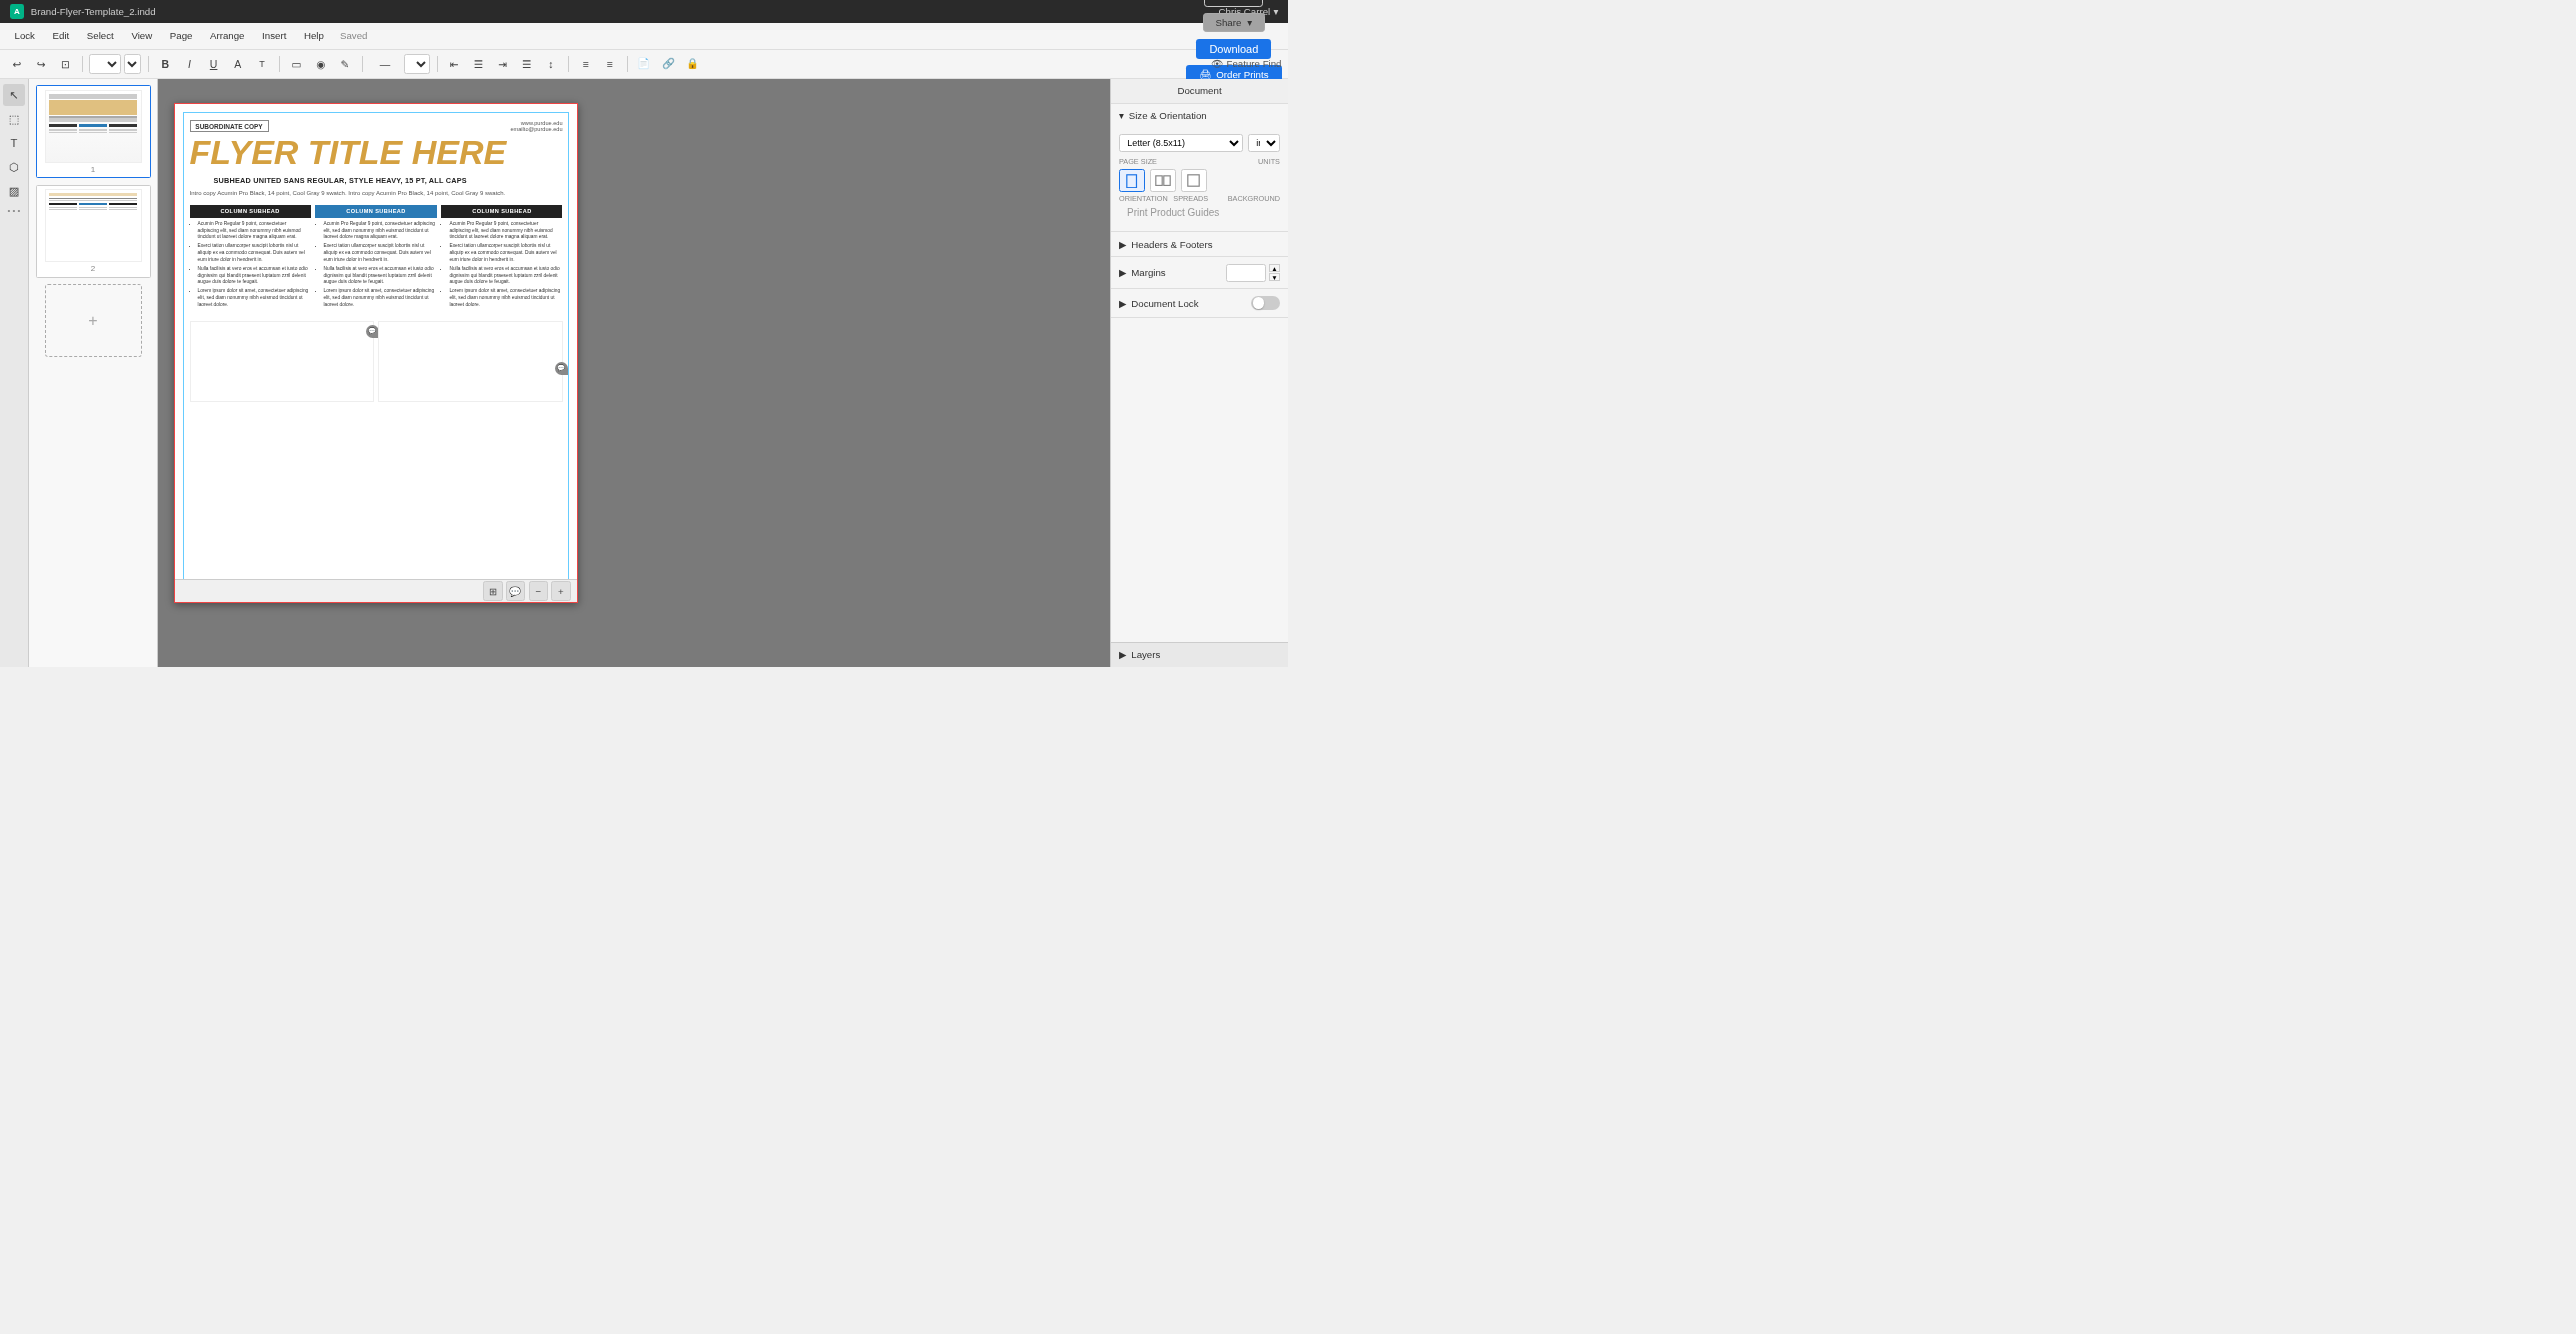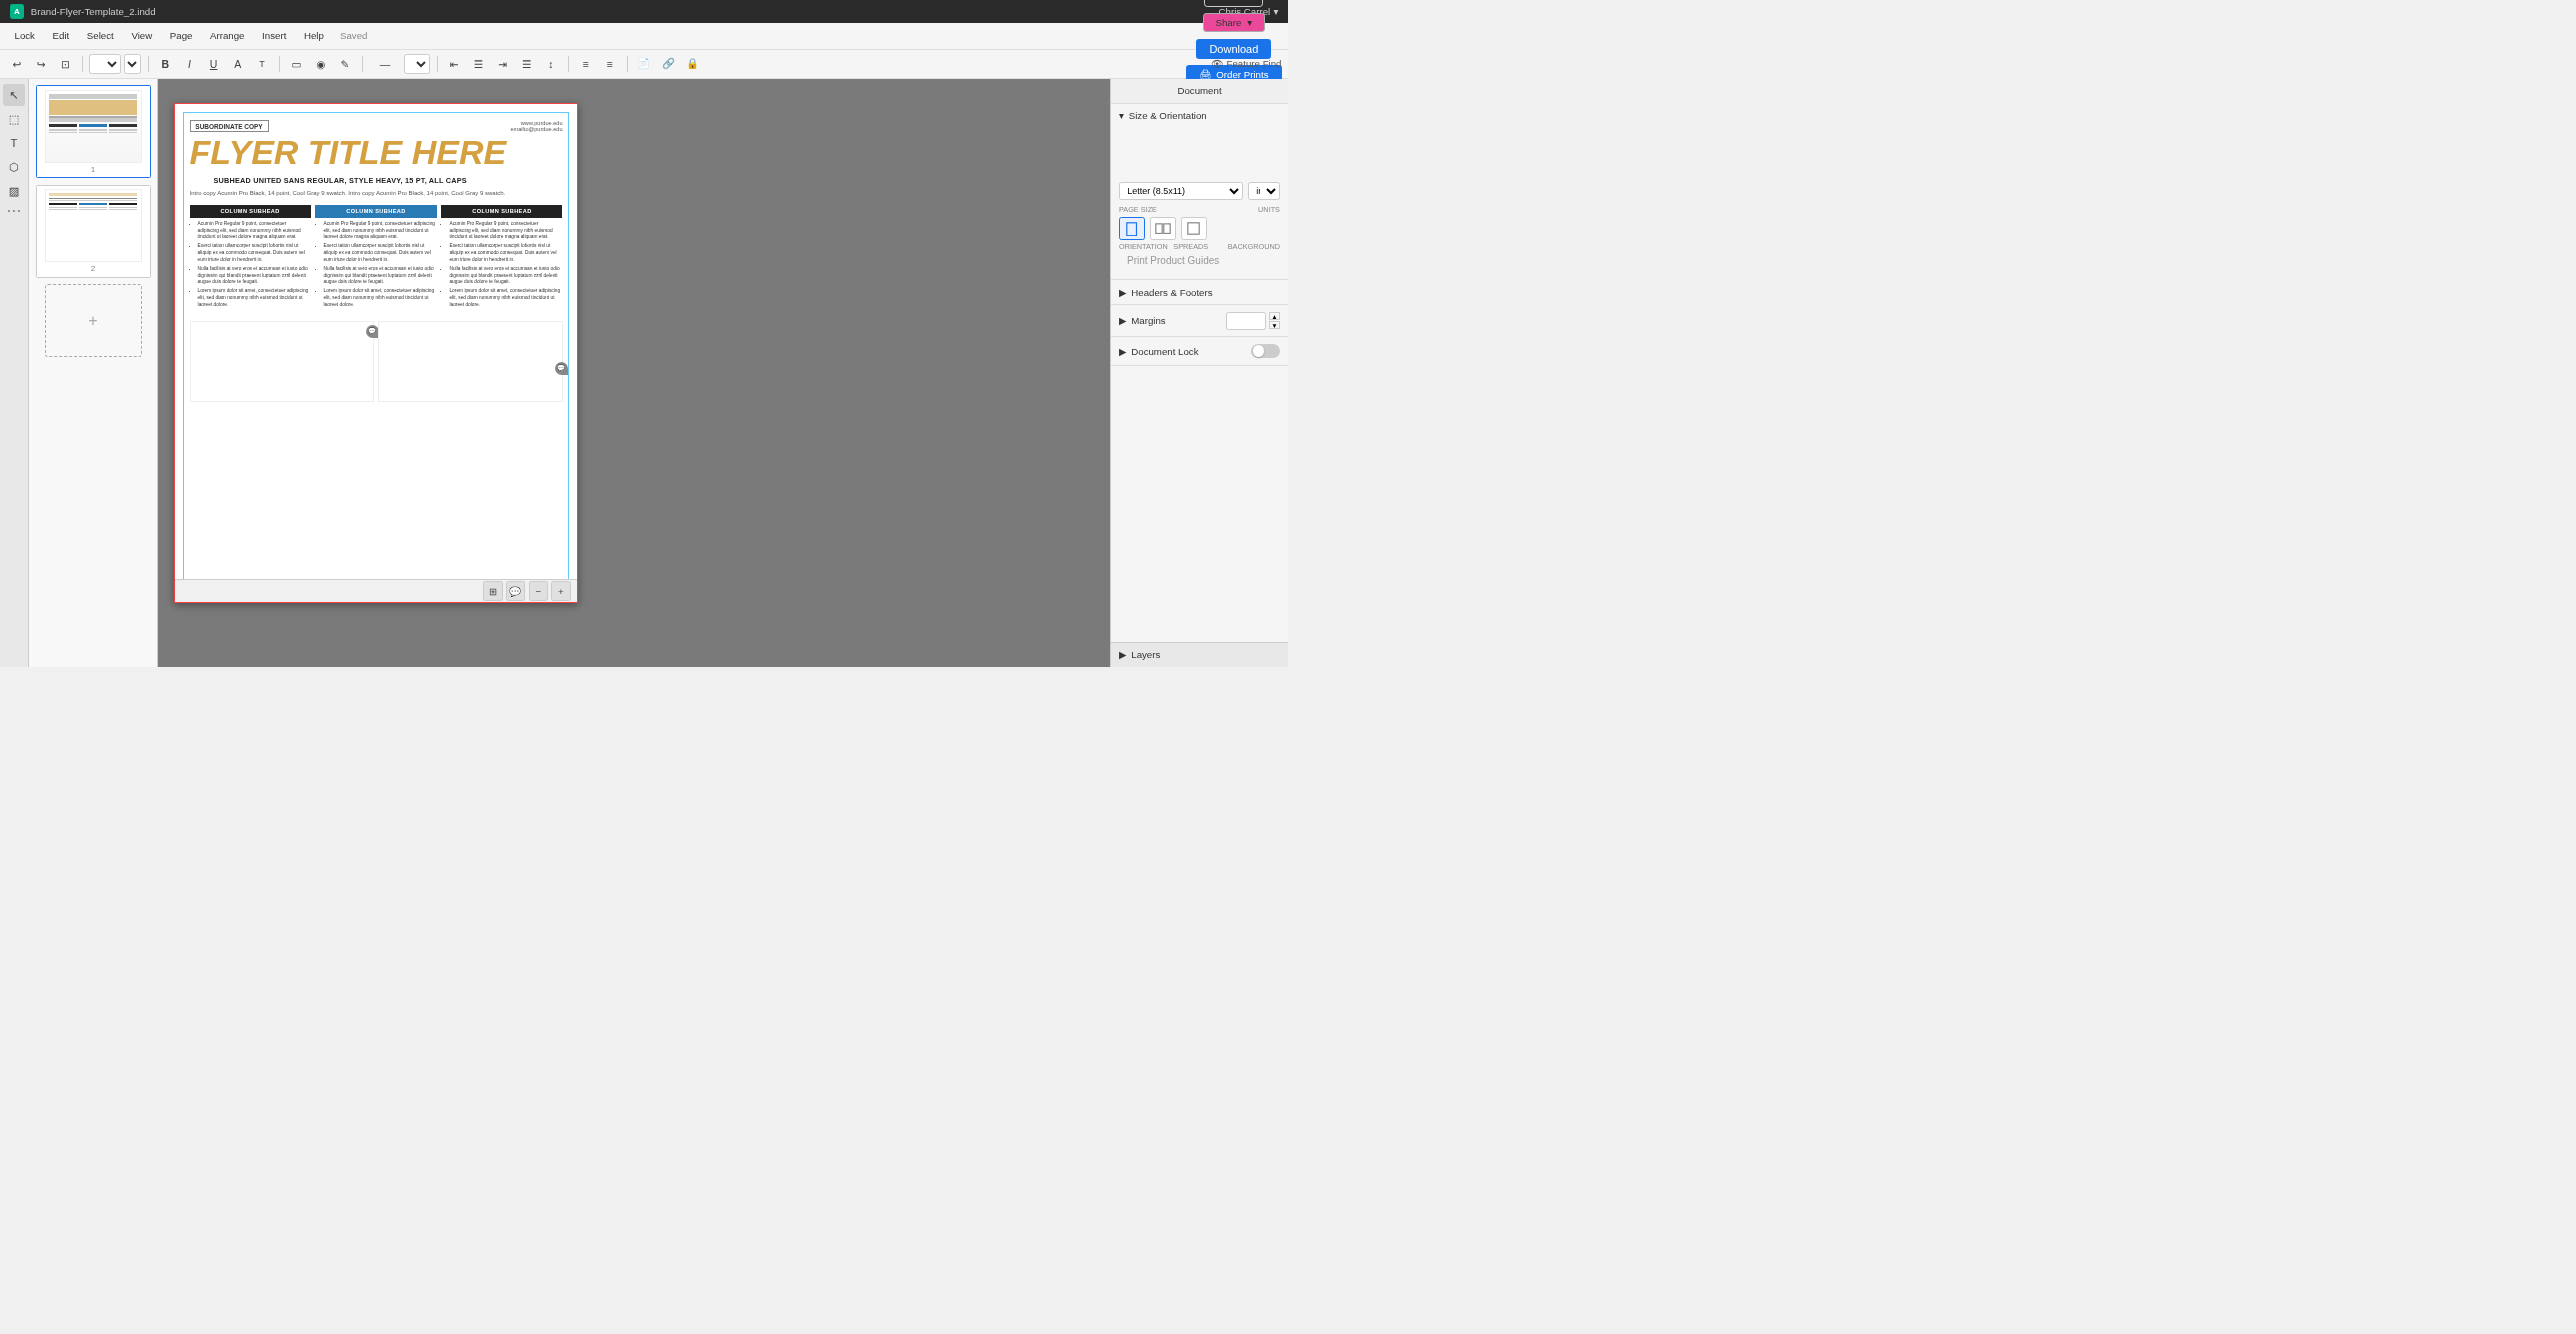--- a/index.html
+++ b/index.html
@@ -59,21 +59,21 @@
     .btn-preview {
       background: transparent;
       border: 0.8px solid #ccc;
       padding: 3.2px 11.3px;
       border-radius: 3.2px;
       font-size: 9.7px;
       color: #333;
       cursor: pointer;
     }
     .btn-share {
-      background: #ec4899;
+      background: #a3a3a3;
       border: 0.8px solid #aaa;
       padding: 3.2px 11.3px;
       border-radius: 3.2px;
       font-size: 9.7px;
       color: #333;
       cursor: pointer;
       display: flex; align-items: center; gap: 6px;
     }
     .btn-download {
       background: #1a73e8;
@@ -388,21 +388,20 @@
       gap: 4.8px;
     }
     .panel-section-content {
       padding: 6.5px 8px 8px;
     }
     .form-row {
       display: flex;
       align-items: center;
       gap: 4.8px;
       margin-bottom: 4.8px;
-      margin-top: 48px;
     }
     .form-select {
       background: white;
       border: 0.8px solid #ccc;
       border-radius: 2.4px;
       padding: 1.6px 3.2px;
       font-size: 9px;
       flex: 1;
       height: 18px;
     }

